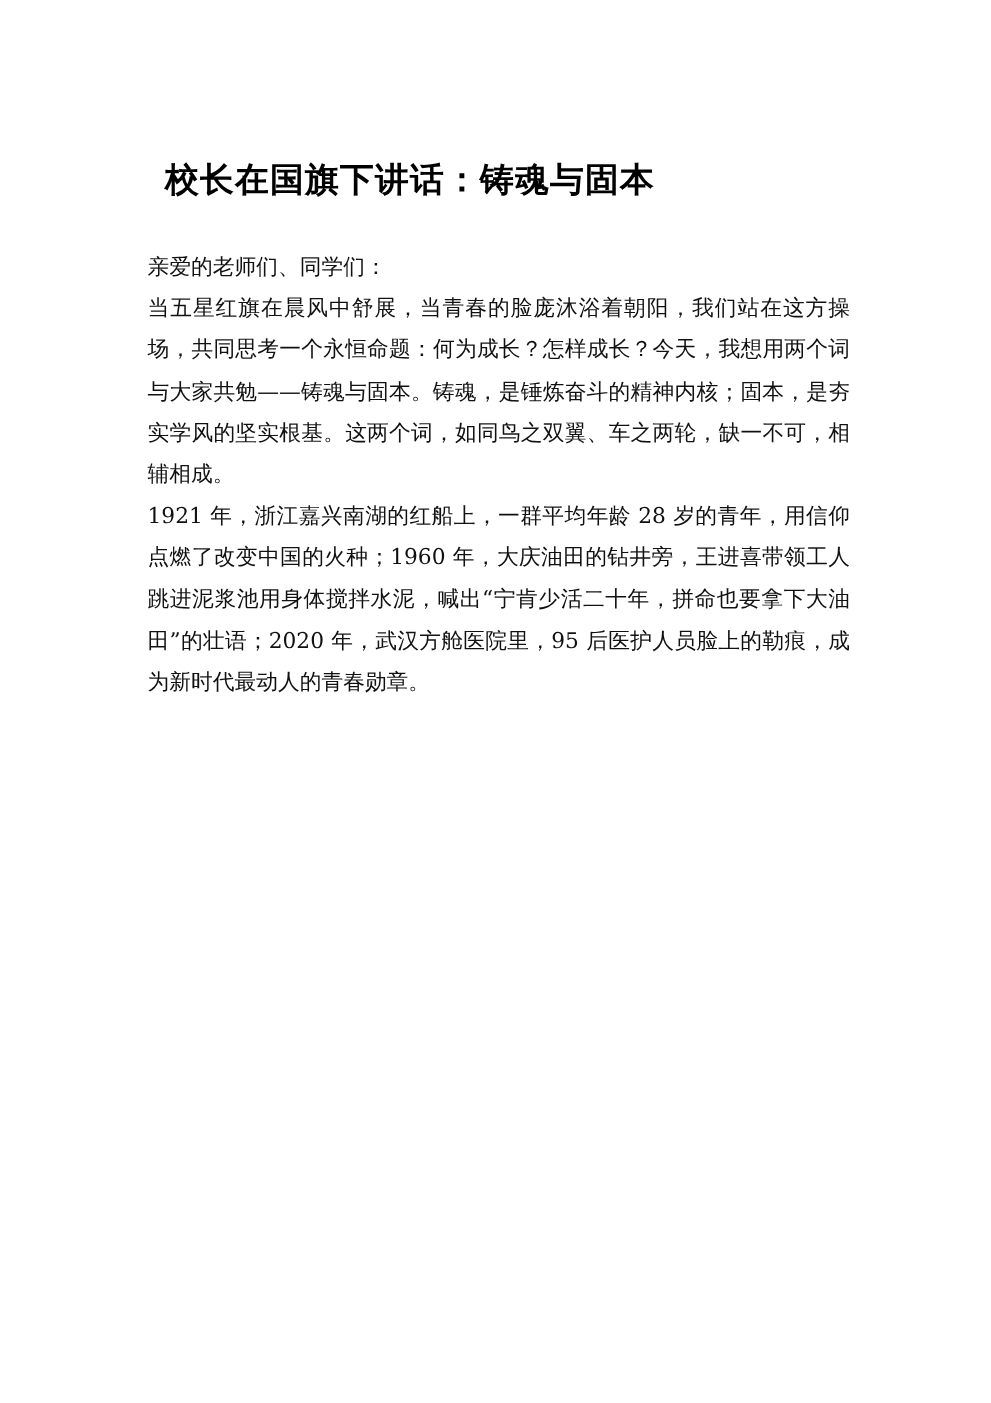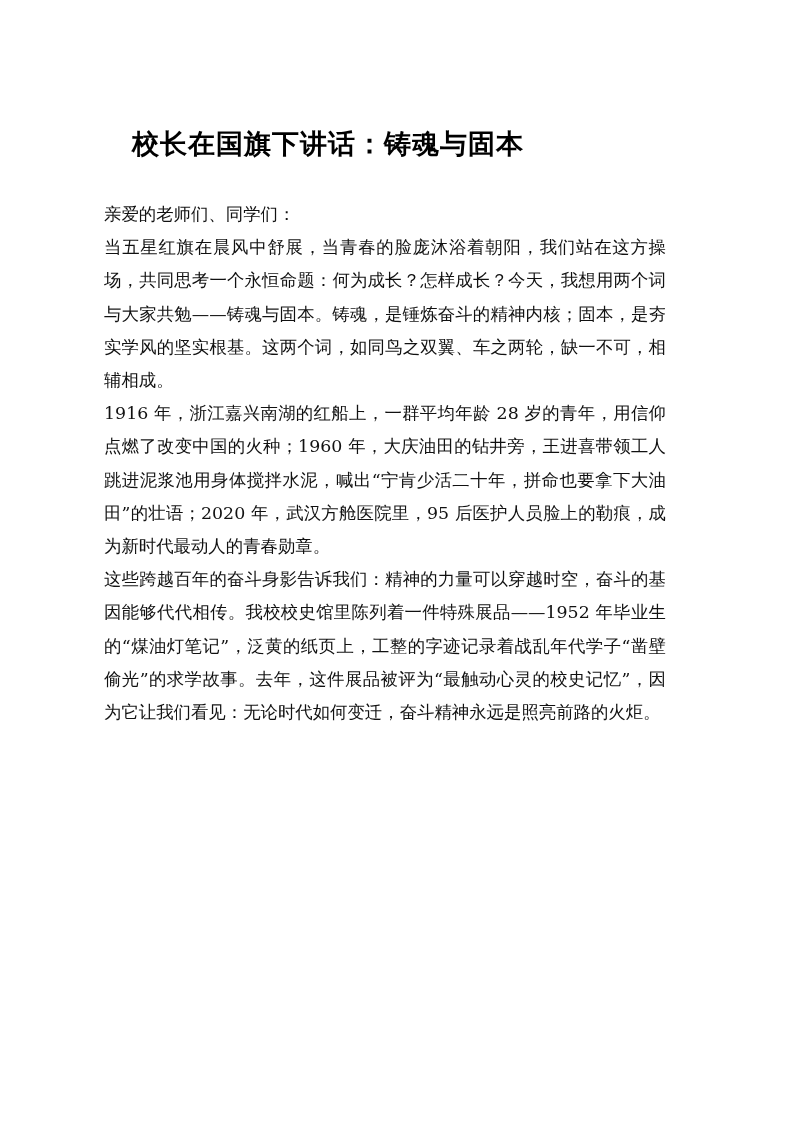--- a/index.html
+++ b/index.html
@@ -1,28 +1,27 @@
 <!DOCTYPE html>
 <html><head>
 <meta charset="utf-8">
 <style>
   html, body { margin: 0; padding: 0; background: #ffffff; }
   body { width: 793px; height: 1122px; position: relative; overflow: hidden;
          font-family: "DejaVu Serif", "Liberation Serif", serif; color: #111; }
   .title { position: absolute; left: 0; width: 656px; top: 126px; text-align: center;
            font-family: "DejaVu Sans", "Liberation Sans", sans-serif; font-weight: bold;
            font-size: 27px; letter-spacing: 1px; color: #000; margin: 0; }
-  .body { position: absolute; top: 198px; left: 104px; width: 562px;
+  .body { position: absolute; top: 198px; left: 118px; width: 562px;
           font-size: 17.4px; line-height: 33.2px; }
   .body p { margin: 0; text-align: justify; text-align-last: left; }
   .body p.sub { margin-left: -6px; }
 </style>
 </head>
 <body>
 
 <h1 class="title">校长在国旗下讲话：铸魂与固本</h1>
 
 <div class="body">
   <p>亲爱的老师们、同学们：</p>
   <p>当五星红旗在晨风中舒展，当青春的脸庞沐浴着朝阳，我们站在这方操场，共同思考一个永恒命题：何为成长？怎样成长？今天，我想用两个词与大家共勉——铸魂与固本。铸魂，是锤炼奋斗的精神内核；固本，是夯实学风的坚实根基。这两个词，如同鸟之双翼、车之两轮，缺一不可，相辅相成。</p>
-  <p>1916 年，浙江嘉兴南湖的红船上，一群平均年龄 28 岁的青年，用信仰点燃了改变中国的火种；1960 年，大庆油田的钻井旁，王进喜带领工人跳进泥浆池用身体搅拌水泥，喊出“宁肯少活二十年，拼命也要拿下大油田”的壮语；2020 年，武汉方舱医院里，95 后医护人员脸上的勒痕，成为新时代最动人的青春勋章。</p>
-  <p>这些跨越百年的奋斗身影告诉我们：精神的力量可以穿越时空，奋斗的基因能够代代相传。我校校史馆里陈列着一件特殊展品——1952 年毕业生的“煤油灯笔记”，泛黄的纸页上，工整的字迹记录着战乱年代学子“凿壁偷光”的求学故事。去年，这件展品被评为“最触动心灵的校史记忆”，因为它让我们看见：无论时代如何变迁，奋斗精神永远是照亮前路的火炬。</p>
+  <p>1921 年，浙江嘉兴南湖的红船上，一群平均年龄 28 岁的青年，用信仰点燃了改变中国的火种；1960 年，大庆油田的钻井旁，王进喜带领工人跳进泥浆池用身体搅拌水泥，喊出“宁肯少活二十年，拼命也要拿下大油田”的壮语；2020 年，武汉方舱医院里，95 后医护人员脸上的勒痕，成为新时代最动人的青春勋章。</p>
 </div>
 
 </body></html>

